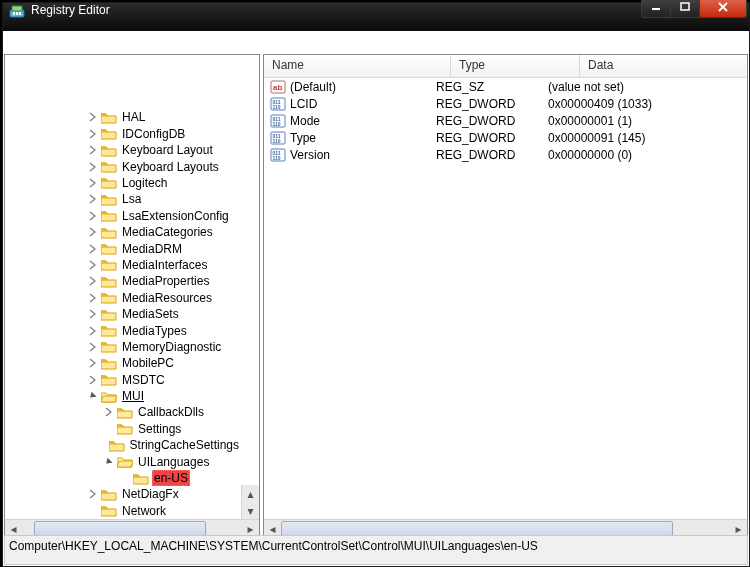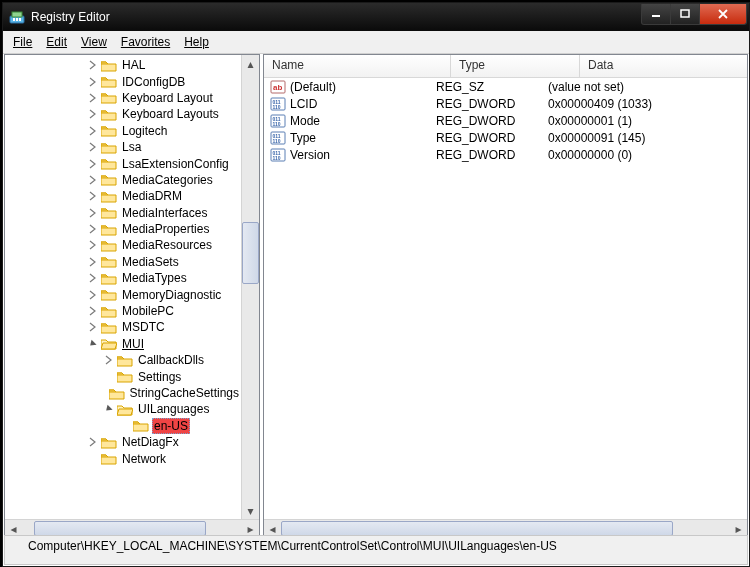--- a/index.html
+++ b/index.html
@@ -1,18 +1,18 @@
 <!DOCTYPE html>
 <html><head>
 <meta charset="utf-8">
 <style>
   html,body{margin:0;padding:0;font-family:"Segoe UI",Tahoma,sans-serif;font-size:12px;color:#000;background:#000;}
   .window{position:relative;width:746px;height:563px;margin:2px;background:#fff;border:1px solid #1a1a1a;box-shadow:0 0 0 2px #000;}
   
-  .titlebar{height:28px;background:linear-gradient(to bottom,#2b2b2b,#0a0a0a);display:flex;align-items:center;color:#fff;padding-left:6px;}
+  .titlebar{height:28px;background:linear-gradient(to bottom,#2b2b2b,#0a0a0a);display:flex;color:#fff;padding-left:6px;}
   .titlebar .appicon{width:16px;height:16px;margin-right:6px;}
   .titlebar .title{flex:1;font-size:12px;}
   .winbtns{display:flex;height:20px;margin-right:2px;margin-top:-6px;}
   .winbtn{width:28px;height:20px;border:1px solid #3a3a3a;border-top:none;display:flex;align-items:center;justify-content:center;background:linear-gradient(to bottom,#444,#222);margin-left:-1px;}
   .winbtn.min{border-bottom-left-radius:3px;}
   .winbtn.close{width:46px;background:linear-gradient(to bottom,#e06a52,#c72b0e);border-bottom-right-radius:3px;}
   .winbtn svg{display:block;}
   
   .menubar{height:22px;background:#f0f0f0;border-bottom:1px solid #d0d0d0;display:flex;align-items:center;padding-left:4px;gap:2px;}
   .menuitem{padding:2px 6px;text-decoration:underline;text-decoration-color:transparent;}
@@ -36,21 +36,21 @@
   .hscrollbar .hthumb{position:absolute;top:0;height:13px;background:linear-gradient(to bottom,#e4e9f2,#cfd8e8);border:1px solid #9aa7c7;border-radius:2px;}
   
   .listpane{flex:1;border:1px solid #828790;margin-left:3px;display:flex;flex-direction:column;background:#fff;}
   .listheader{height:22px;display:flex;background:linear-gradient(to bottom,#fff,#f2f2f2);border-bottom:1px solid #d8d8d8;}
   .colh{border-right:1px solid #d8d8d8;padding:3px 8px;color:#333;}
   .listbody{flex:1;position:relative;}
   .lrow{display:flex;align-items:center;height:17px;padding-left:6px;}
   .valicon{width:16px;height:16px;margin-right:4px;}
   .cell{overflow:hidden;text-overflow:ellipsis;white-space:nowrap;}
   
-  .statusbar{position:absolute;left:1px;right:1px;bottom:1px;height:22px;border:1px solid #c8c8c8;background:#f0f0f0;padding:3px 23px;font-size:12px;}
+  .statusbar{position:absolute;left:1px;right:1px;bottom:1px;height:22px;border:1px solid #c8c8c8;background:#f0f0f0;padding:3px 4px;font-size:12px;}
 </style>
 </head>
 <body>
 
 <div class="window">
 
   <div class="titlebar">
     <span class="appicon">
       <svg width="16" height="16" viewBox="0 0 16 16">
           <rect x="1" y="7" width="14" height="7" rx="1" fill="#57b3e6" stroke="#2d6fa3"></rect>
@@ -73,32 +73,25 @@
           </svg>
         </div>
       <div class="winbtn close">
           <svg width="12" height="10">
             <path d="M2 1 L10 9 M10 1 L2 9" stroke="#fff" stroke-width="1.8"></path>
           </svg>
         </div>
     </div>
   </div>
 
-  <div class="menubar">
-    <span class="menuitem"><span class="ul">File</span></span>
-    <span class="menuitem"><span class="ul">Edit</span></span>
-    <span class="menuitem"><span class="ul">View</span></span>
-    <span class="menuitem"><span class="ul">Favorites</span></span>
-    <span class="menuitem"><span class="ul">Help</span></span>
-  </div>
 
   <div class="client">
 
     <div class="treepane">
-      <div style="flex:1;display:flex;overflow:hidden;">
+      <div style="flex:1;display:flex;overflow:hidden;align-items:flex-end;">
         <div class="treeview">
           <div class="treecontent" id="tree">
               <div class="treerow" style="padding-left: 80px;">
                 <span class="expander">
                   <svg width="10" height="10">
                     <path d="M2 1 L7 5 L2 9" fill="none" stroke="#7a7a7a" stroke-width="1.2"></path>
                   </svg>
                 </span>
                 <span class="folder-ic"><svg width="16" height="13">
                     <use href="#folder-closed"></use>

